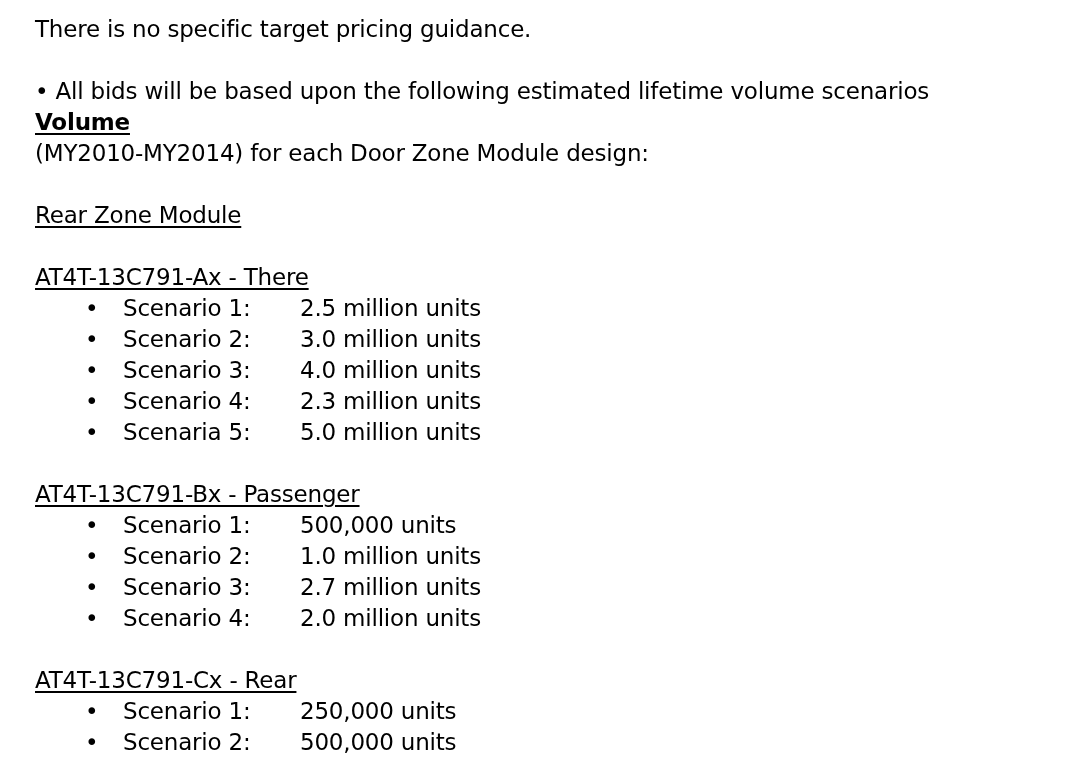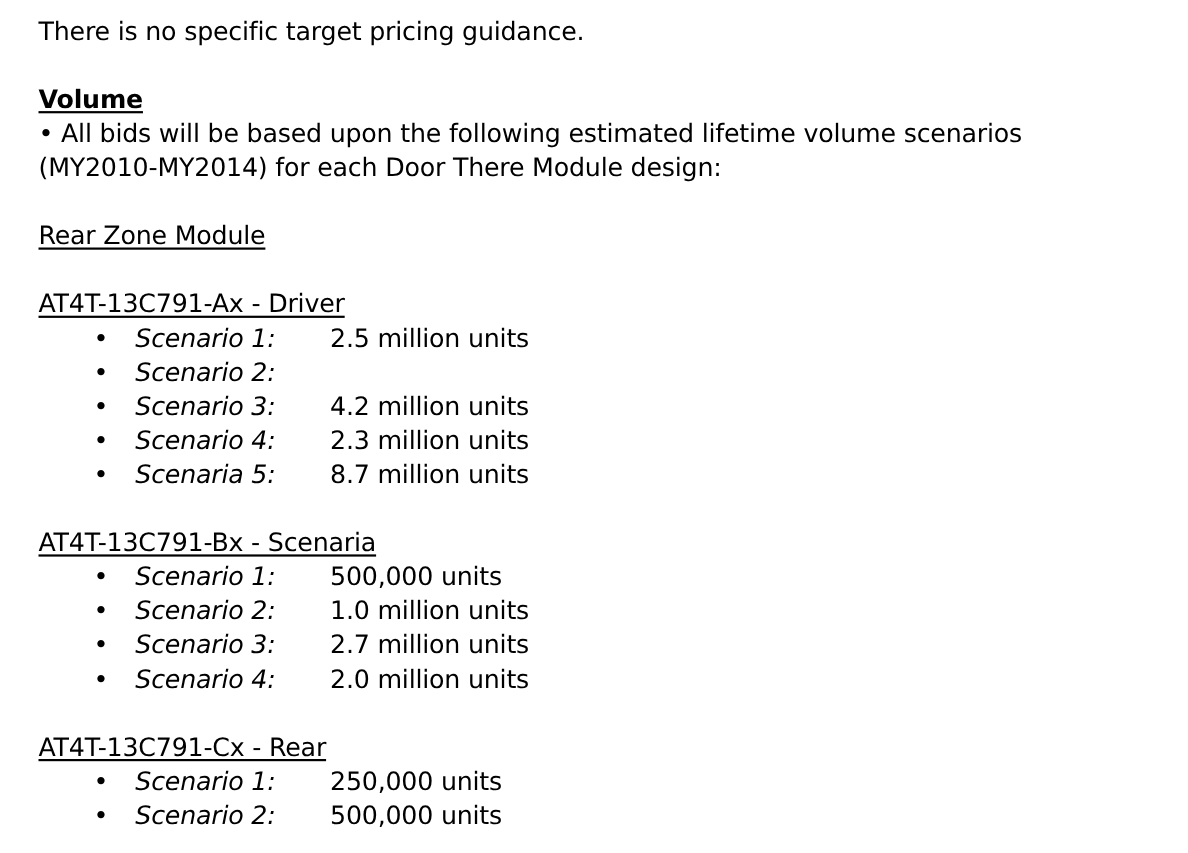--- a/index.html
+++ b/index.html
@@ -23,77 +23,78 @@
   .line { height: 31px; white-space: nowrap; }
   .spacer { height: 31px; }
   .underline {
     text-decoration: underline;
     text-decoration-thickness: 2px;
     text-underline-offset: 3px;
   }
   .bold { font-weight: bold; }
   .item { display: flex; height: 31px; white-space: nowrap; }
   .item .bullet { width: 38px; margin-left: 50px; }
-  .item .label { width: 177px; font-style: italic; }
+  .item .label { width: 177px; }
 </style>
 </head>
 <body>
 
 <div class="page">
 
   <div class="line">There is no specific target pricing guidance.</div>
 
   <div class="spacer"></div>
 
+  <div class="line">• All bids will be based upon the following estimated lifetime volume scenarios</div>
   <div class="line">
     <span class="underline bold">Volume</span>
   </div>
-  <div class="line">• All bids will be based upon the following estimated lifetime volume scenarios</div>
-  <div class="line">(MY2010-MY2014) for each Door There Module design:</div>
+  <div class="line">(MY2010-MY2014) for each Door Zone Module design:</div>
 
   <div class="spacer"></div>
 
   <div class="line">
     <span class="underline">Rear Zone Module</span>
   </div>
 
   <div class="spacer"></div>
 
   <div class="line">
-    <span class="underline">AT4T-13C791-Ax - Driver</span>
+    <span class="underline">AT4T-13C791-Ax - There</span>
   </div>
   <div class="item">
     <span class="bullet">•</span>
     <span class="label">Scenario 1:</span>
     <span class="value">2.5 million units</span>
   </div>
   <div class="item">
     <span class="bullet">•</span>
     <span class="label">Scenario 2:</span>
+    <span class="value">3.0 million units</span>
   </div>
   <div class="item">
     <span class="bullet">•</span>
     <span class="label">Scenario 3:</span>
-    <span class="value">4.2 million units</span>
+    <span class="value">4.0 million units</span>
   </div>
   <div class="item">
     <span class="bullet">•</span>
     <span class="label">Scenario 4:</span>
     <span class="value">2.3 million units</span>
   </div>
   <div class="item">
     <span class="bullet">•</span>
     <span class="label">Scenaria 5:</span>
-    <span class="value">8.7 million units</span>
+    <span class="value">5.0 million units</span>
   </div>
 
   <div class="spacer"></div>
 
   <div class="line">
-    <span class="underline">AT4T-13C791-Bx - Scenaria</span>
+    <span class="underline">AT4T-13C791-Bx - Passenger</span>
   </div>
   <div class="item">
     <span class="bullet">•</span>
     <span class="label">Scenario 1:</span>
     <span class="value">500,000 units</span>
   </div>
   <div class="item">
     <span class="bullet">•</span>
     <span class="label">Scenario 2:</span>
     <span class="value">1.0 million units</span>

